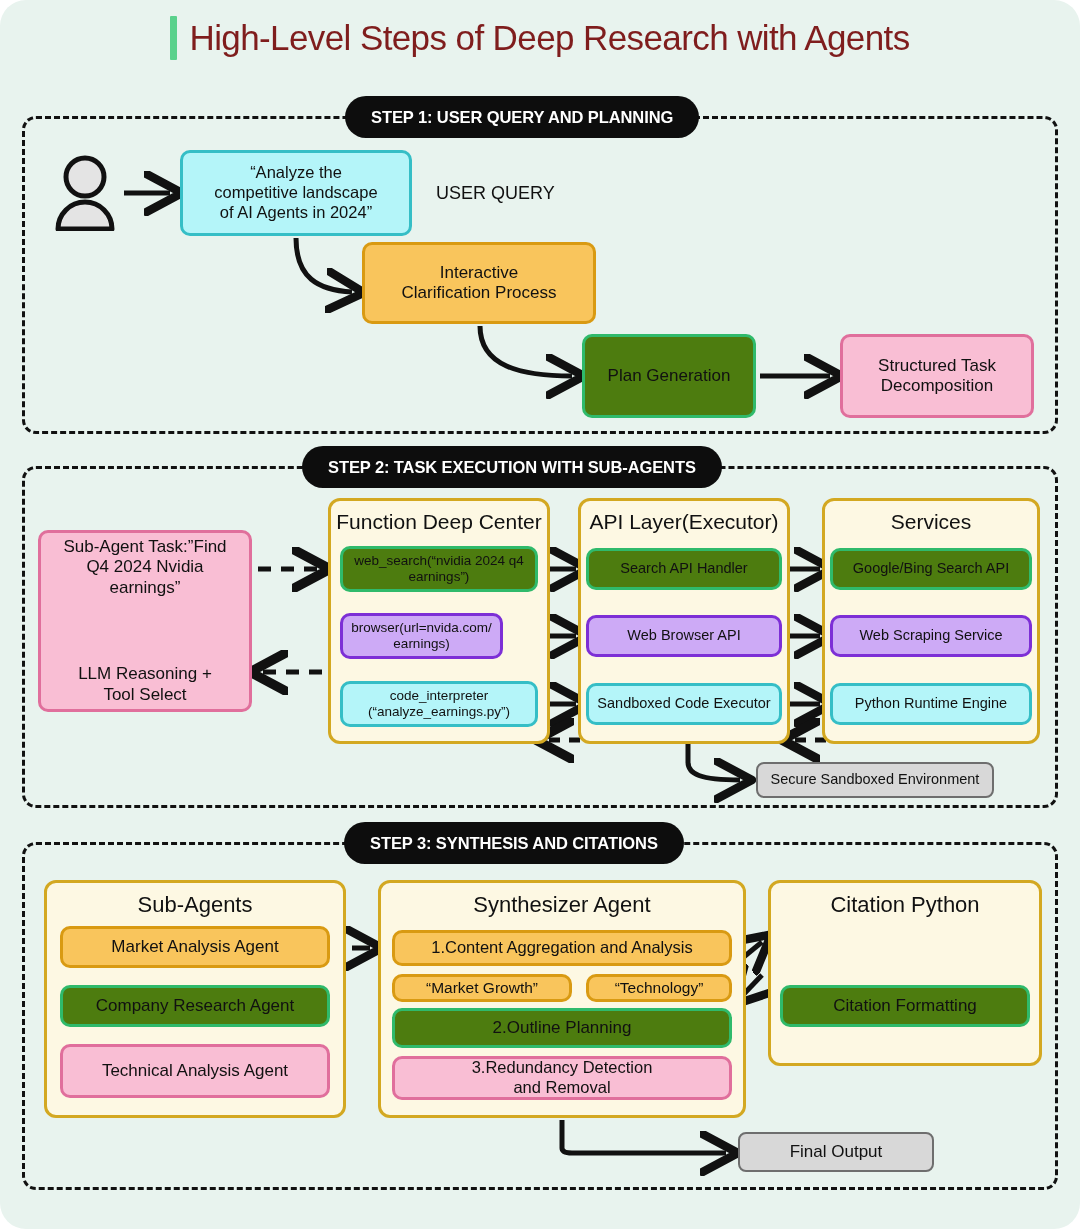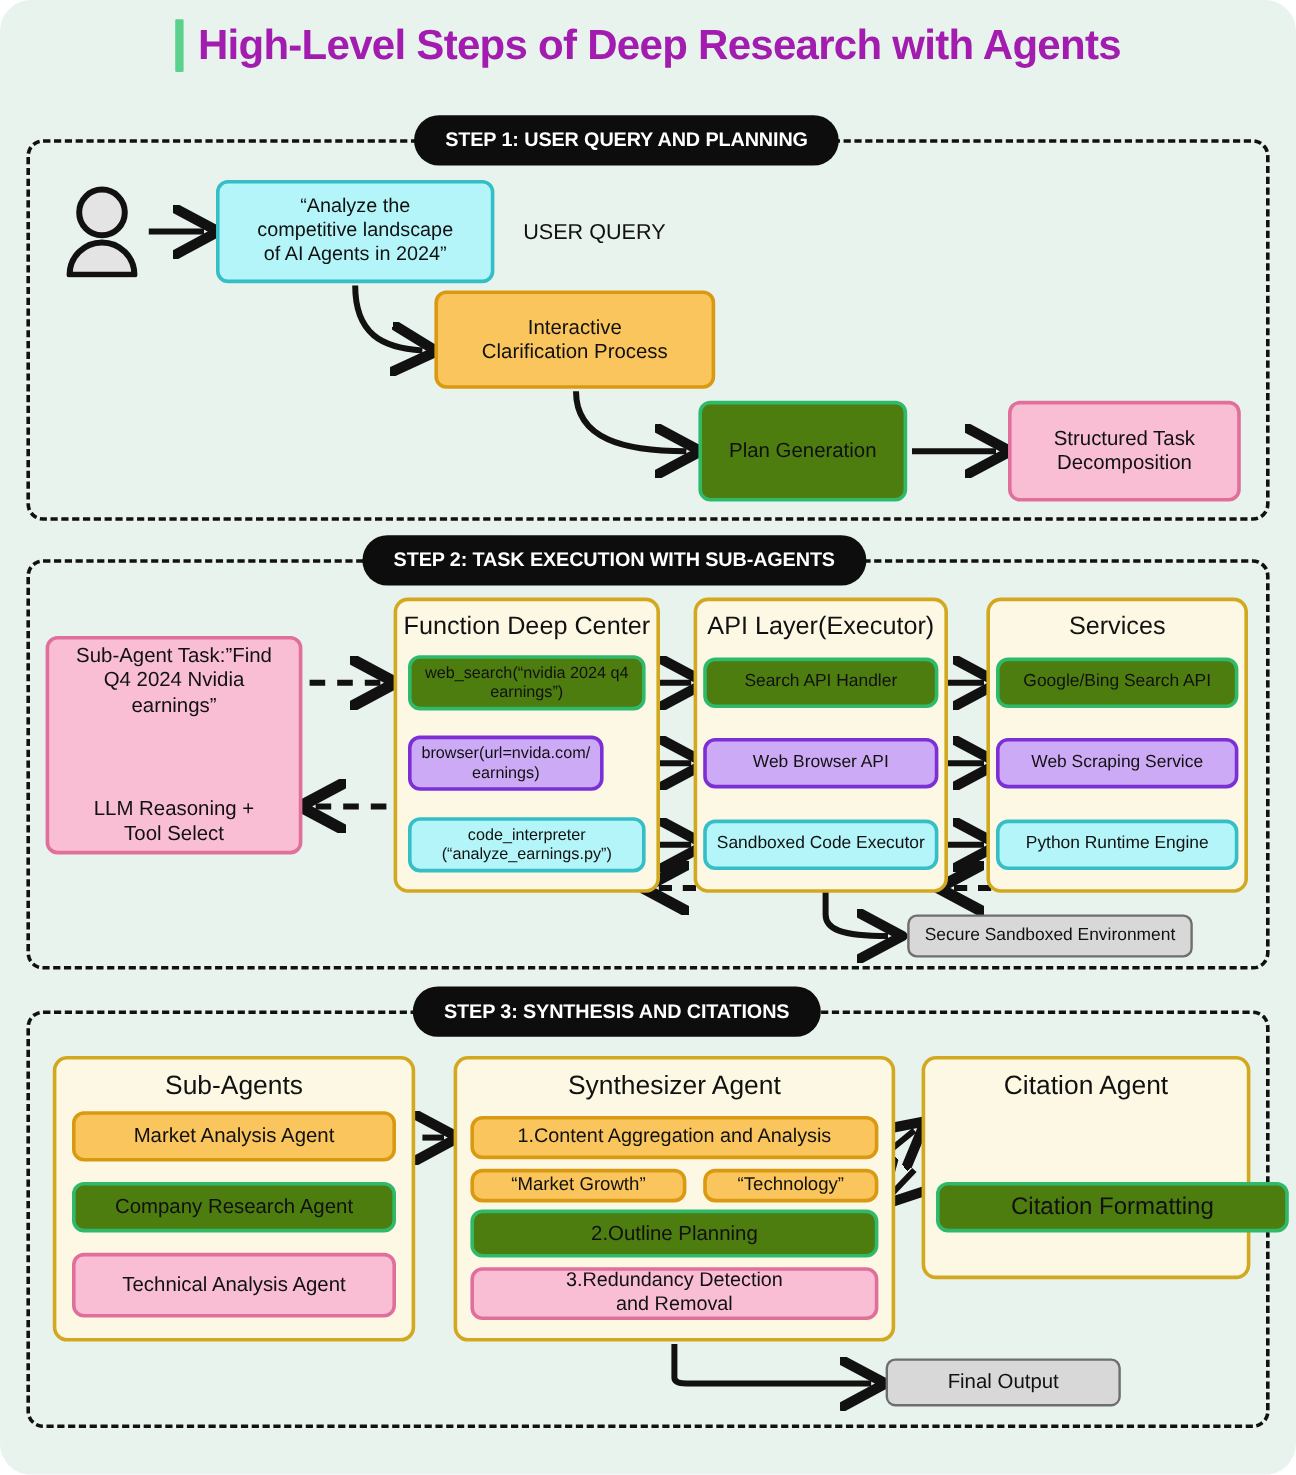--- a/index.html
+++ b/index.html
@@ -25,21 +25,21 @@
   
   #title-wrap {
     position: absolute; left: 0; top: 16px; width: 1080px;
     display: flex; justify-content: center; align-items: center;
   }
   #title-bar {
     width: 7px; height: 44px; background: #5ad18c; margin-right: 12px;
     border-radius: 1px;
   }
   #title-text {
-    font-size: 35px; font-weight: bold; color: #a21caf;
+    font-size: 35px; font-weight: normal; color: #7f1d1d;
     letter-spacing: -0.6px; white-space: nowrap;
   }
 
   
   .step-box {
     position: absolute;
     border: 3px dashed #111;
     border-radius: 14px;
     background: transparent;
   }
@@ -182,22 +182,22 @@
   <div class="panel" style="left:378px; top:880px; width:368px; height:238px;"></div>
   <div class="panel-title" style="left:378px; top:892px; width:368px; font-size:22px;">Synthesizer Agent</div>
   <div class="node c-orange small" style="left:392px; top:930px; width:340px; height:36px; font-size:16.5px;">1.Content Aggregation and Analysis</div>
   <div class="node c-orange small" style="left:392px; top:974px; width:180px; height:28px; font-size:15.5px;">“Market Growth”</div>
   <div class="node c-orange small" style="left:586px; top:974px; width:146px; height:28px; font-size:15.5px;">“Technology”</div>
   <div class="node c-green" style="left:392px; top:1008px; width:340px; height:40px; font-size:17px;">2.Outline Planning</div>
   <div class="node c-pink" style="left:392px; top:1056px; width:340px; height:44px; white-space:pre-line; font-size:16.5px;">3.Redundancy Detection
 and Removal</div>
 
   <div class="panel" style="left:768px; top:880px; width:274px; height:186px;"></div>
-  <div class="panel-title" style="left:768px; top:892px; width:274px; font-size:22px;">Citation Agent</div>
-  <div class="node c-green" style="left:780px; top:985px; width:294px; height:42px; font-size:20px;">Citation Formatting</div>
+  <div class="panel-title" style="left:768px; top:892px; width:274px; font-size:22px;">Citation Python</div>
+  <div class="node c-green" style="left:780px; top:985px; width:250px; height:42px; font-size:17px;">Citation Formatting</div>
 
   <div class="node c-grey" style="left:738px; top:1132px; width:196px; height:40px; border-radius:8px; font-size:17px;">Final Output</div>
 
   <svg id="svg-layer">
     <defs>
       <marker id="ah" markerWidth="9" markerHeight="9" refX="5.2" refY="4.5" orient="auto">
         <path d="M0.5,0.7 L7.6,4.5 L0.5,8.3" fill="none" stroke="#111" stroke-width="1.7" stroke-linecap="round" stroke-linejoin="round"></path>
       </marker>
       <marker id="ahd" markerWidth="9" markerHeight="9" refX="5.2" refY="4.5" orient="auto">
         <path d="M0.5,0.7 L7.6,4.5 L0.5,8.3" fill="none" stroke="#111" stroke-width="1.9" stroke-linecap="round" stroke-linejoin="round"></path>

